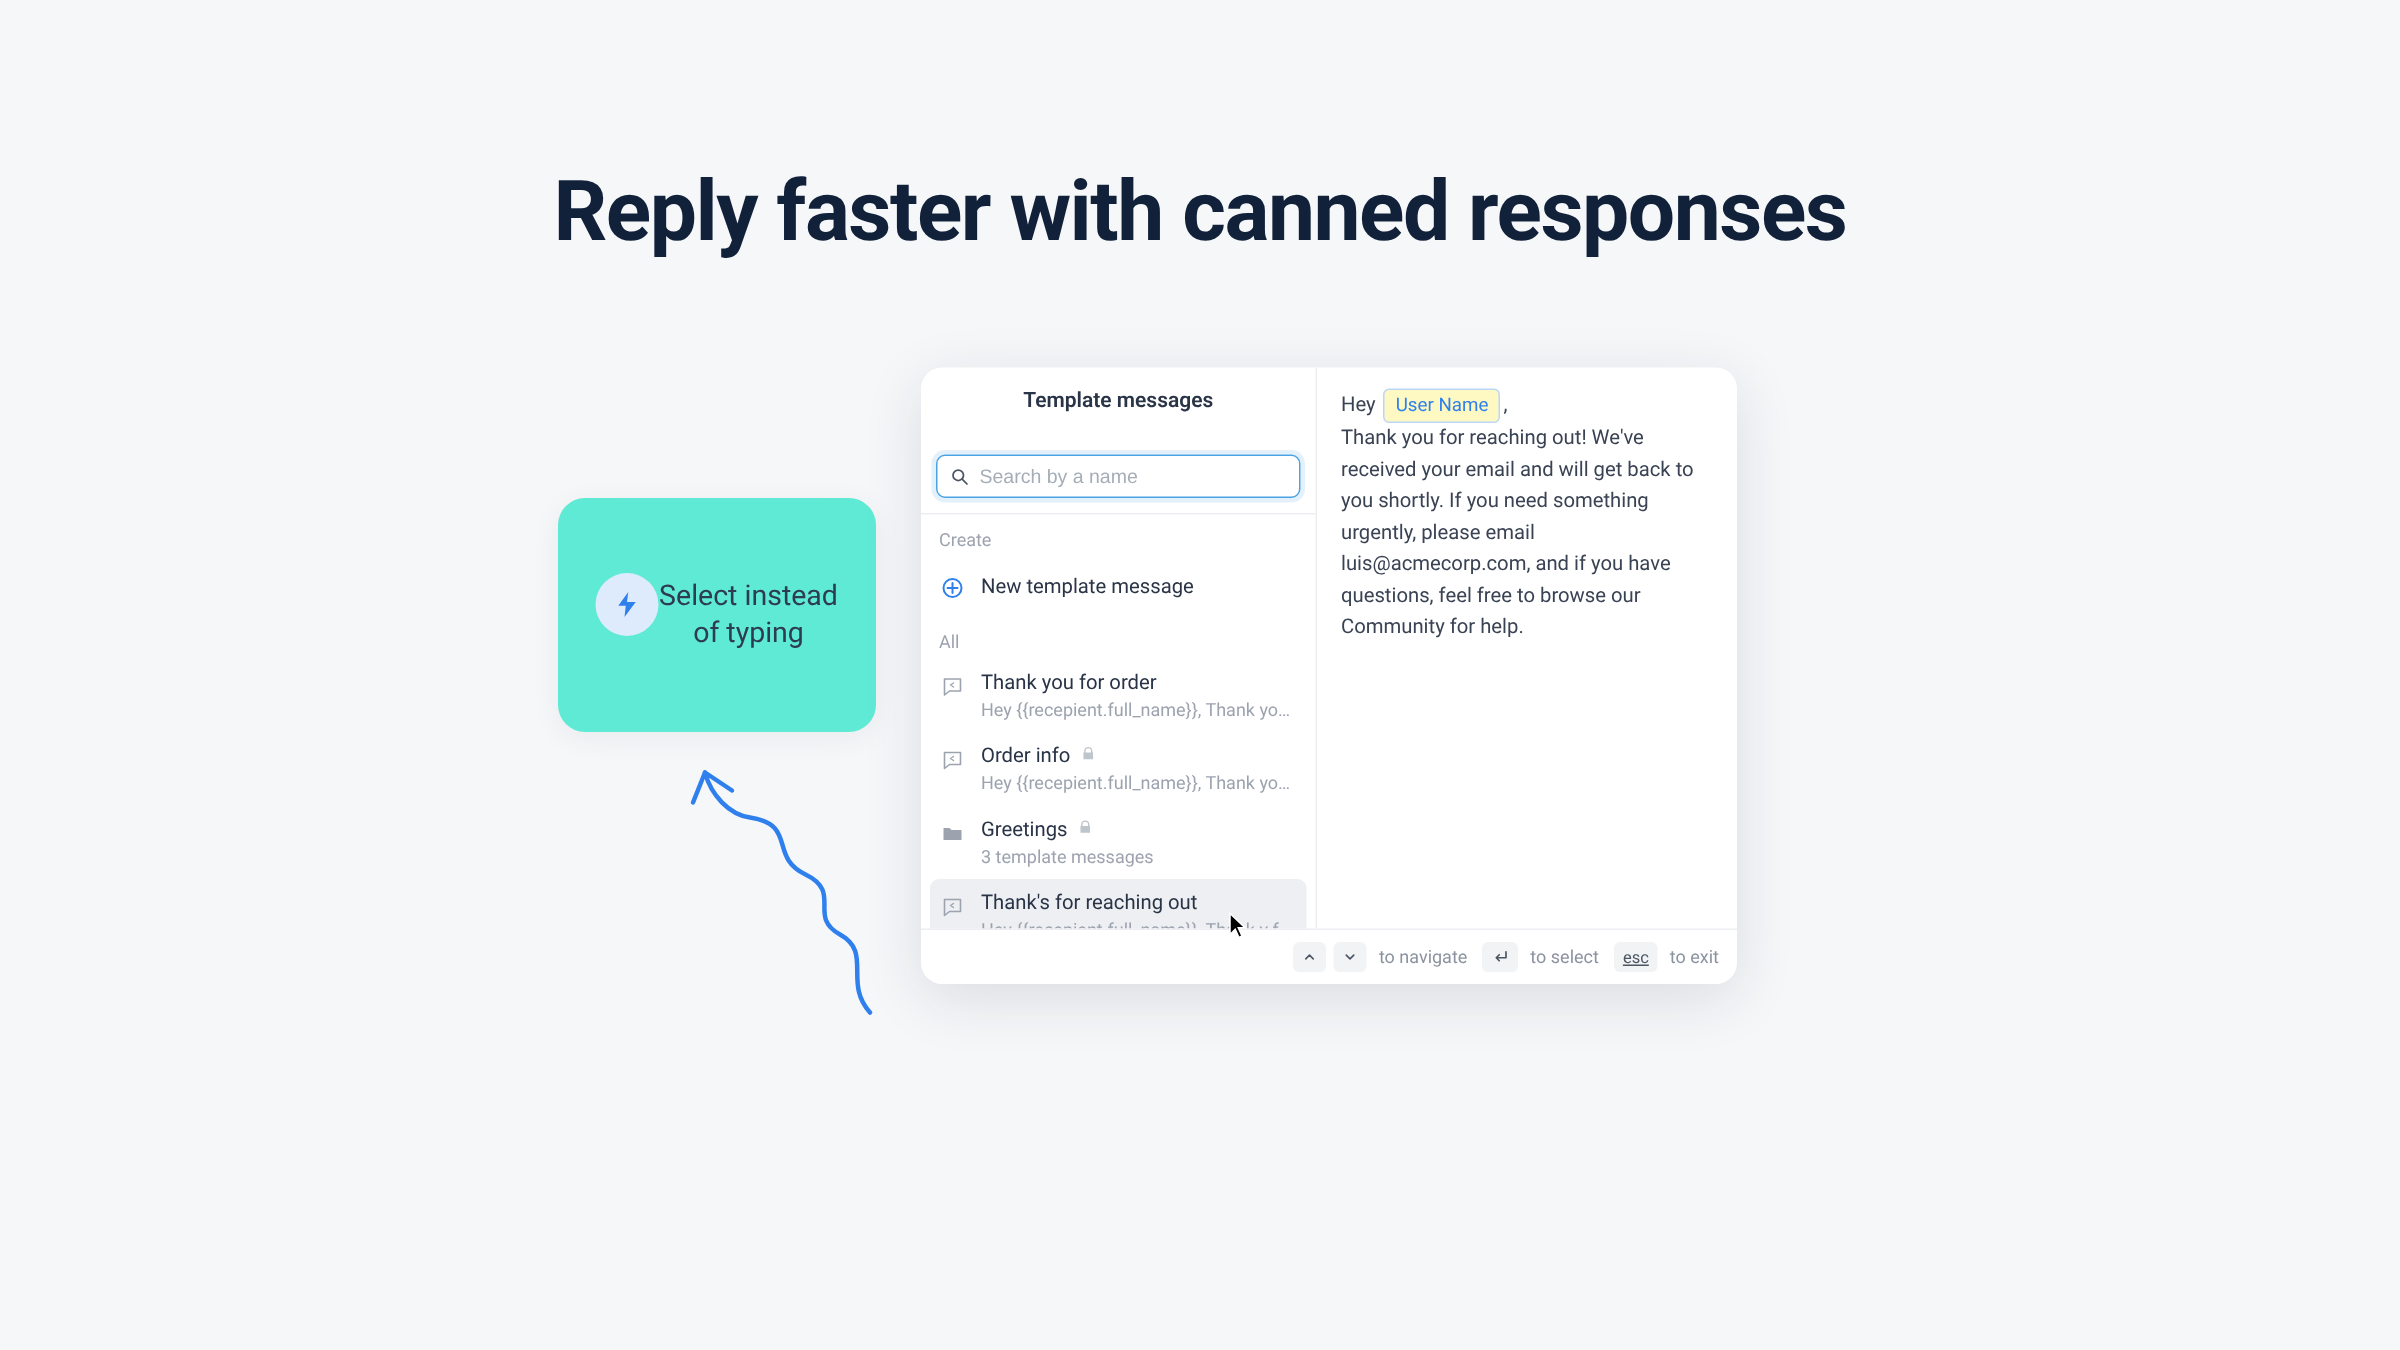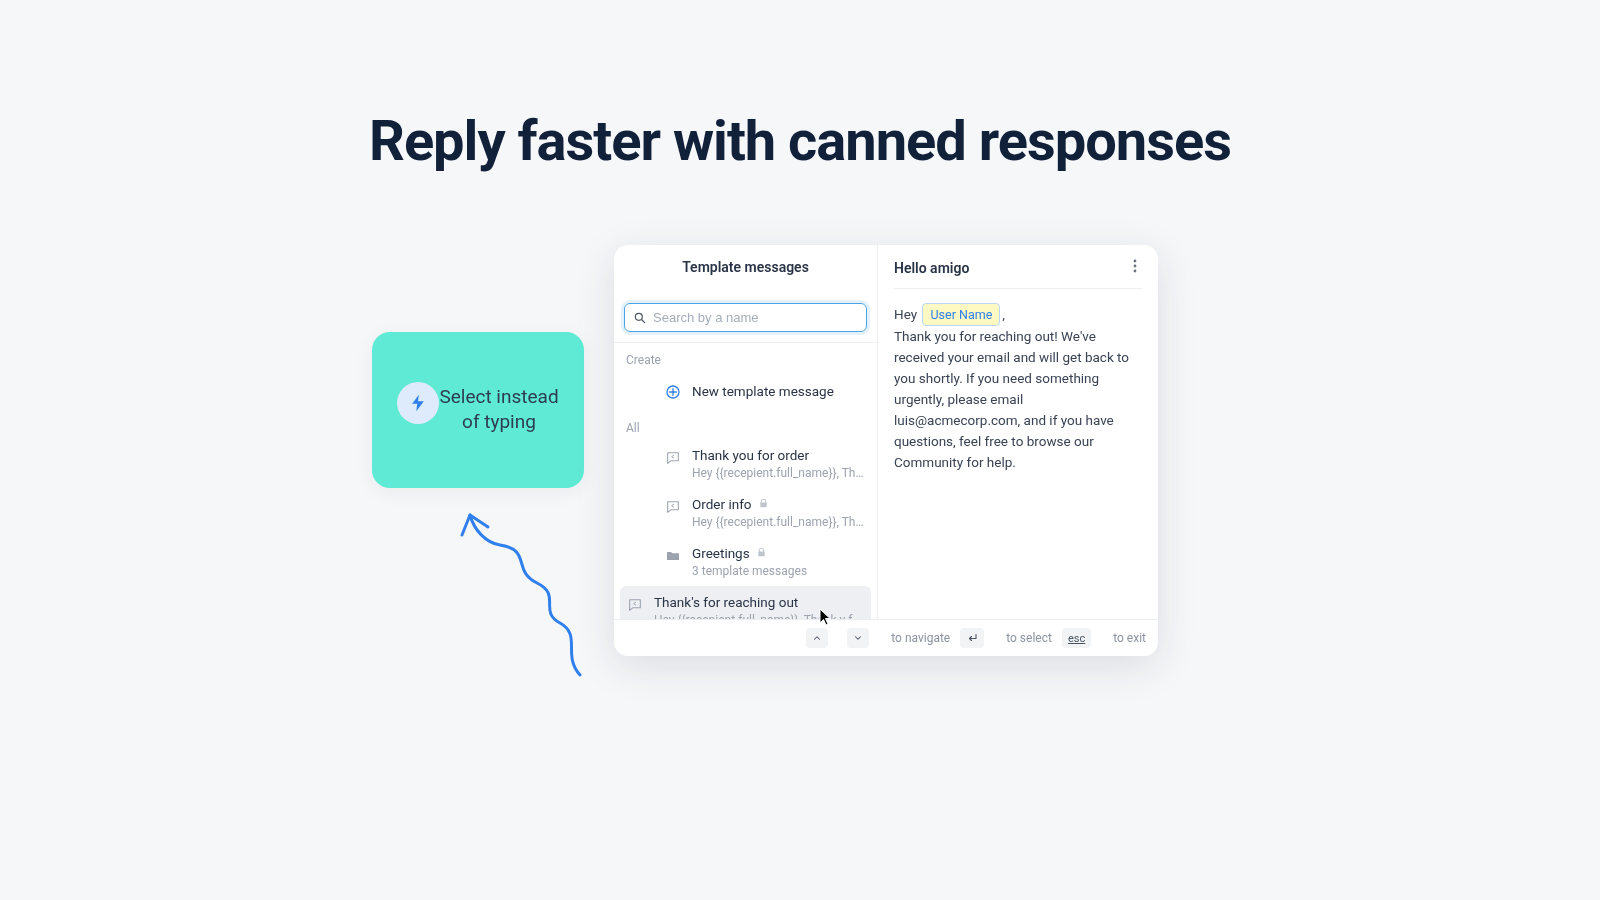--- a/index.html
+++ b/index.html
@@ -119,21 +119,20 @@
     font-size: 12px;
     color: #9CA3AF;
     padding: 10px 12px 4px;
   }
   .row {
     display: flex;
     align-items: flex-start;
     gap: 10px;
     padding: 8px 12px;
     cursor: pointer;
-    margin-left: 38px;
   }
   .row.selected { background: #EDEFF2; border-radius: 6px; margin: 0 6px; padding: 8px 6px; }
   .row.selected .row-icon { margin-left: 0; }
   .create-row { align-items: center; padding: 10px 12px; }
   .row-icon {
     width: 18px; height: 18px;
     flex-shrink: 0;
     display: flex; align-items: center; justify-content: center;
     color: #9CA3AF;
     margin-top: 2px;
@@ -211,21 +210,21 @@
     padding: 2px 6px;
     font-size: 11px;
     color: #4B5563;
     display: inline-flex;
     align-items: center;
     justify-content: center;
     min-width: 20px;
     height: 20px;
     text-decoration: underline;
   }
-  .footer-group { display: flex; align-items: center; gap: 19px; }
+  .footer-group { display: flex; align-items: center; gap: 5px; }
   .footer-label { margin-left: 3px; color: #8B93A0; }
 
   .cursor-arrow {
     position: absolute;
     left: 819px;
     top: 608px;
     width: 14px;
     height: 18px;
     pointer-events: none;
     z-index: 10;
@@ -355,30 +354,20 @@
           <div class="row-body">
             <div class="row-title">Upsale</div>
             <div class="row-sub">Hi, nice to hear from you dear customer, how...</div>
           </div>
         </div>
 
       </div>
     </div>
 
     <div class="right-pane">
-      <div class="right-header">
-        <div class="right-title">Hello amigo</div>
-        <div class="kebab">
-          <svg width="4" height="14" viewBox="0 0 4 14" fill="#6B7280">
-              <circle cx="2" cy="2" r="1.4"></circle>
-              <circle cx="2" cy="7" r="1.4"></circle>
-              <circle cx="2" cy="12" r="1.4"></circle>
-            </svg>
-        </div>
-      </div>
       <div class="preview-body">
         <span>Hey</span>
         <span class="chip">User Name</span><span>,</span>
         <p class="preview-para">Thank you for reaching out! We've received your email and will get back to you shortly. If you need something urgently, please email luis@acmecorp.com, and if you have questions, feel free to browse our Community for help.</p>
       </div>
     </div>
   </div>
 
   <div class="footer">
     <div class="footer-group">

